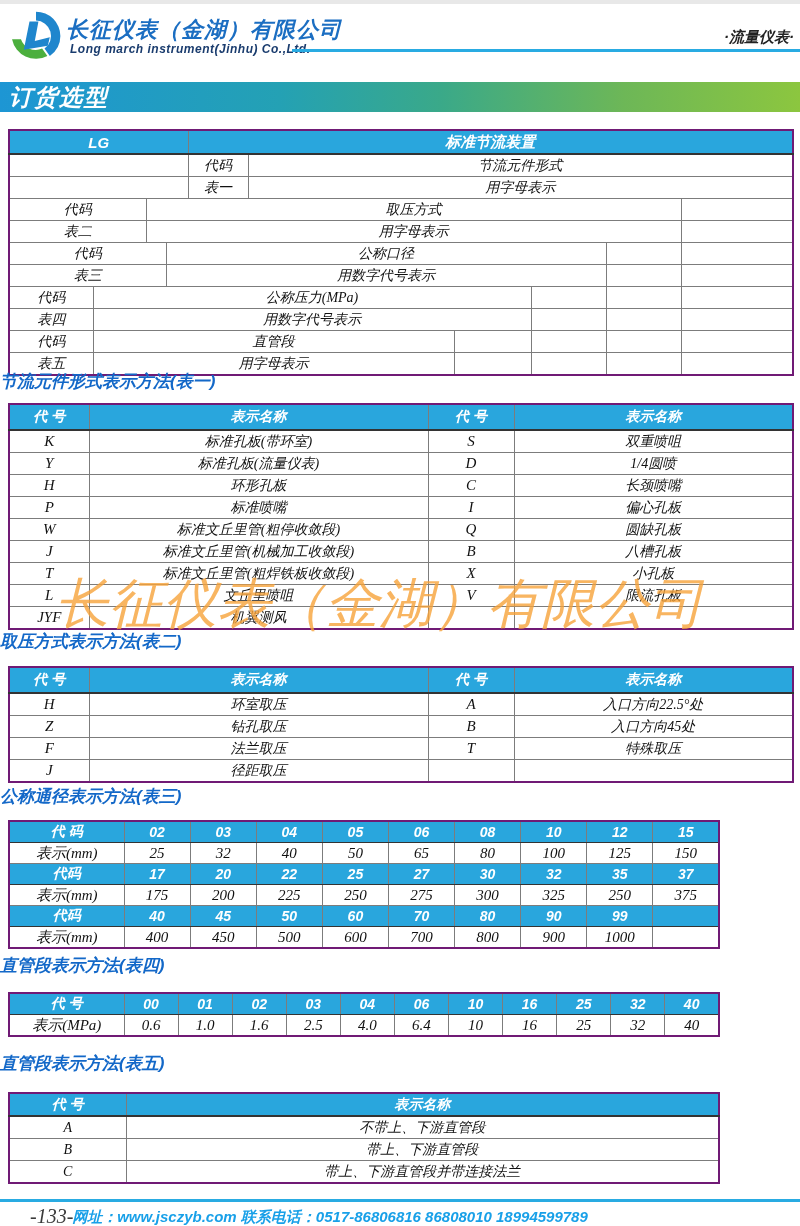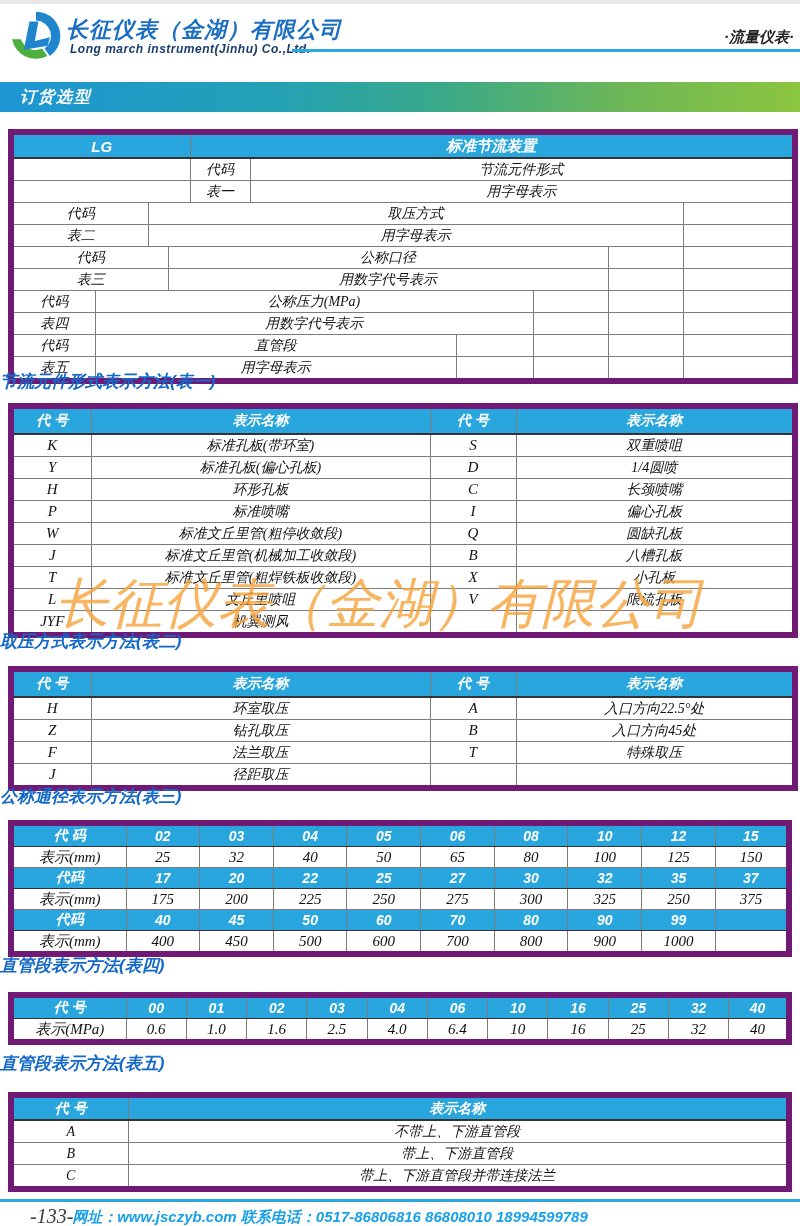--- a/index.html
+++ b/index.html
@@ -7,27 +7,27 @@
         font-family:"Liberation Sans","DejaVu Sans",sans-serif;overflow:hidden;font-style:italic;}
   
   .logo{position:absolute;left:10px;top:6px;}
   .co-cn{position:absolute;left:66px;top:11px;font-size:22px;font-weight:bold;color:#1b6ec2;letter-spacing:1px;}
   .co-en{position:absolute;left:70px;top:38px;font-size:12px;font-weight:bold;color:#1a3c6e;letter-spacing:.5px;}
   .prod-tag{position:absolute;right:6px;top:24px;font-size:15px;font-weight:bold;color:#222;}
   .hdr-line{position:absolute;left:292px;top:45px;width:508px;height:3px;background:#29abe2;}
   
   .banner{position:absolute;left:0;top:78px;width:800px;height:30px;
           background:linear-gradient(90deg,#1d96d4 0%,#24a1b4 35%,#3aa989 55%,#6db757 78%,#8cc63f 100%);}
-  .banner span{display:inline-block;padding-left:20px;line-height:30px;font-size:16px;font-weight:bold;color:#fff;letter-spacing:2px;}
-  
-  table{border-collapse:collapse;table-layout:fixed;position:absolute;left:8px;width:784px;
+  .banner span{display:inline-block;padding-left:9px;line-height:30px;font-size:23px;font-weight:bold;color:#fff;letter-spacing:2px;}
+  
+  table{border-collapse:collapse;table-layout:fixed;position:absolute;left:8px;width:712px;
         font-family:"Liberation Serif","DejaVu Serif",serif;}
   td{border:1px solid #7c7c7c;text-align:center;vertical-align:middle;color:#111;
      font-size:14px;padding:0;overflow:hidden;white-space:nowrap;}
-  table{border:6px solid #701a75;}
+  table{border:2px solid #701a75;}
   tr.blue td{background:#29a6dd;color:#fff;font-family:"Liberation Sans","DejaVu Sans",sans-serif;
              font-weight:bold;border-bottom:2px solid #333;}
   .cascade td{height:21px;}
   .cascade tr.blue td{height:22px;font-size:15px;}
   .lookup td{height:21px;}
   .lookup tr.blue td{height:24px;}
   .lookup td.code{font-size:15px;}
   .grid td{height:20px;font-size:15px;}
   .grid tr.blue td{height:20px;font-size:14px;border-bottom-width:1px;}
   .t5 td{height:21px;}
@@ -162,21 +162,21 @@
       <td>表示名称</td>
     </tr>
     <tr>
           <td class="code">K</td>
           <td>标准孔板(带环室)</td>
           <td class="code">S</td>
           <td>双重喷咀</td>
         </tr>
     <tr>
           <td class="code">Y</td>
-          <td>标准孔板(偏心孔板)</td>
+          <td>标准孔板(流量仪表)</td>
           <td class="code">D</td>
           <td>1/4圆喷</td>
         </tr>
     <tr>
           <td class="code">H</td>
           <td>环形孔板</td>
           <td class="code">C</td>
           <td>长颈喷嘴</td>
         </tr>
     <tr>

